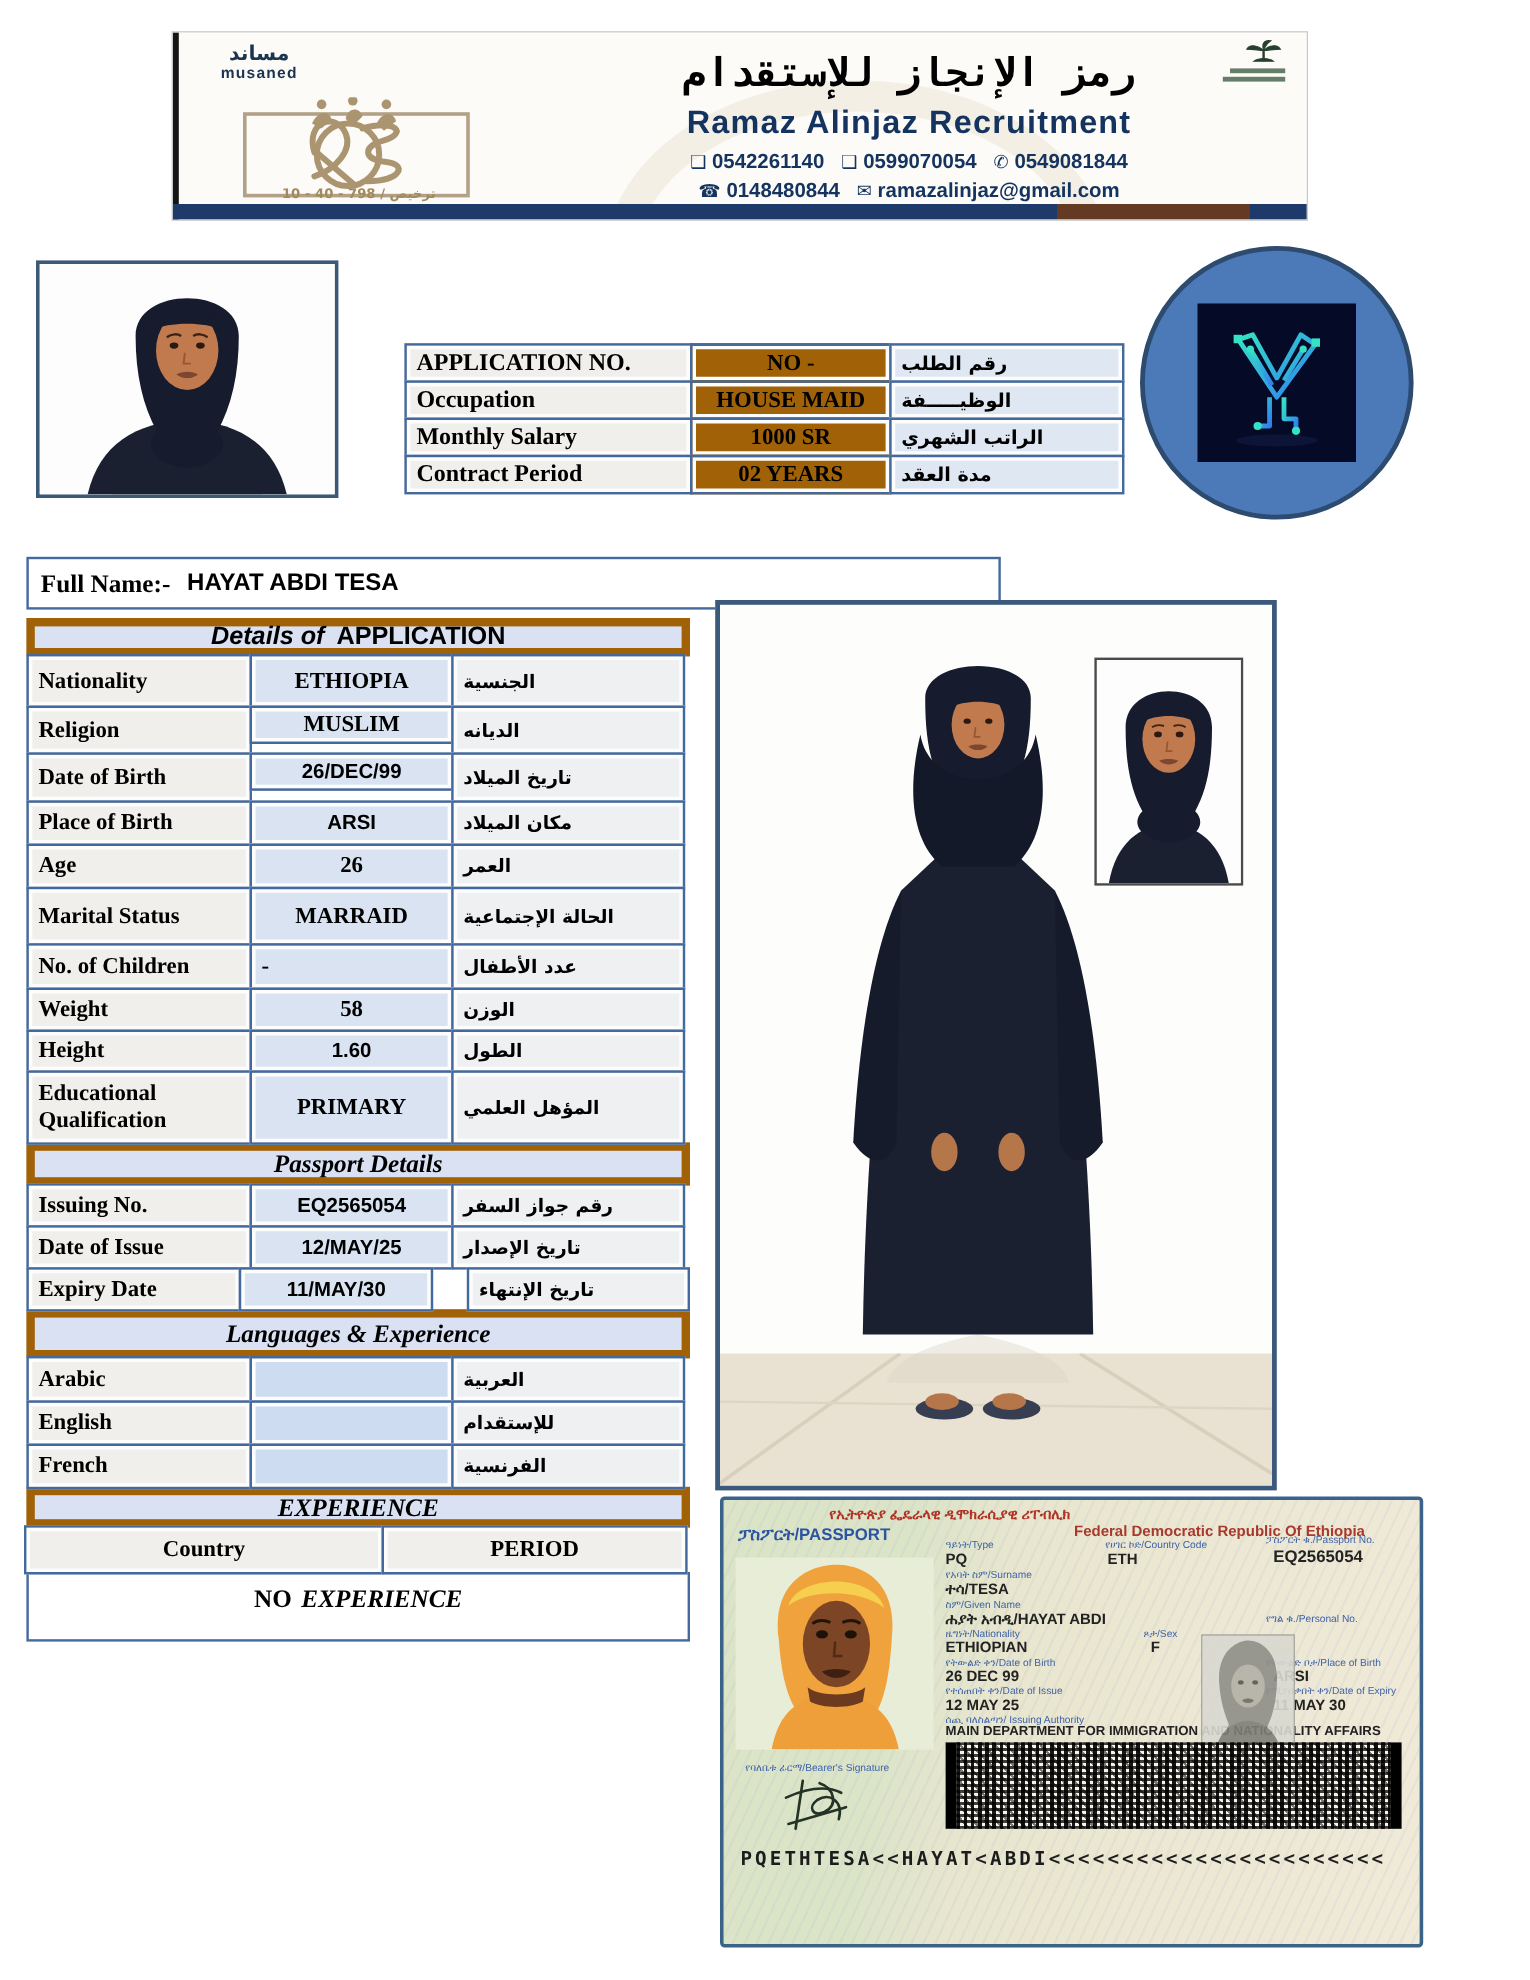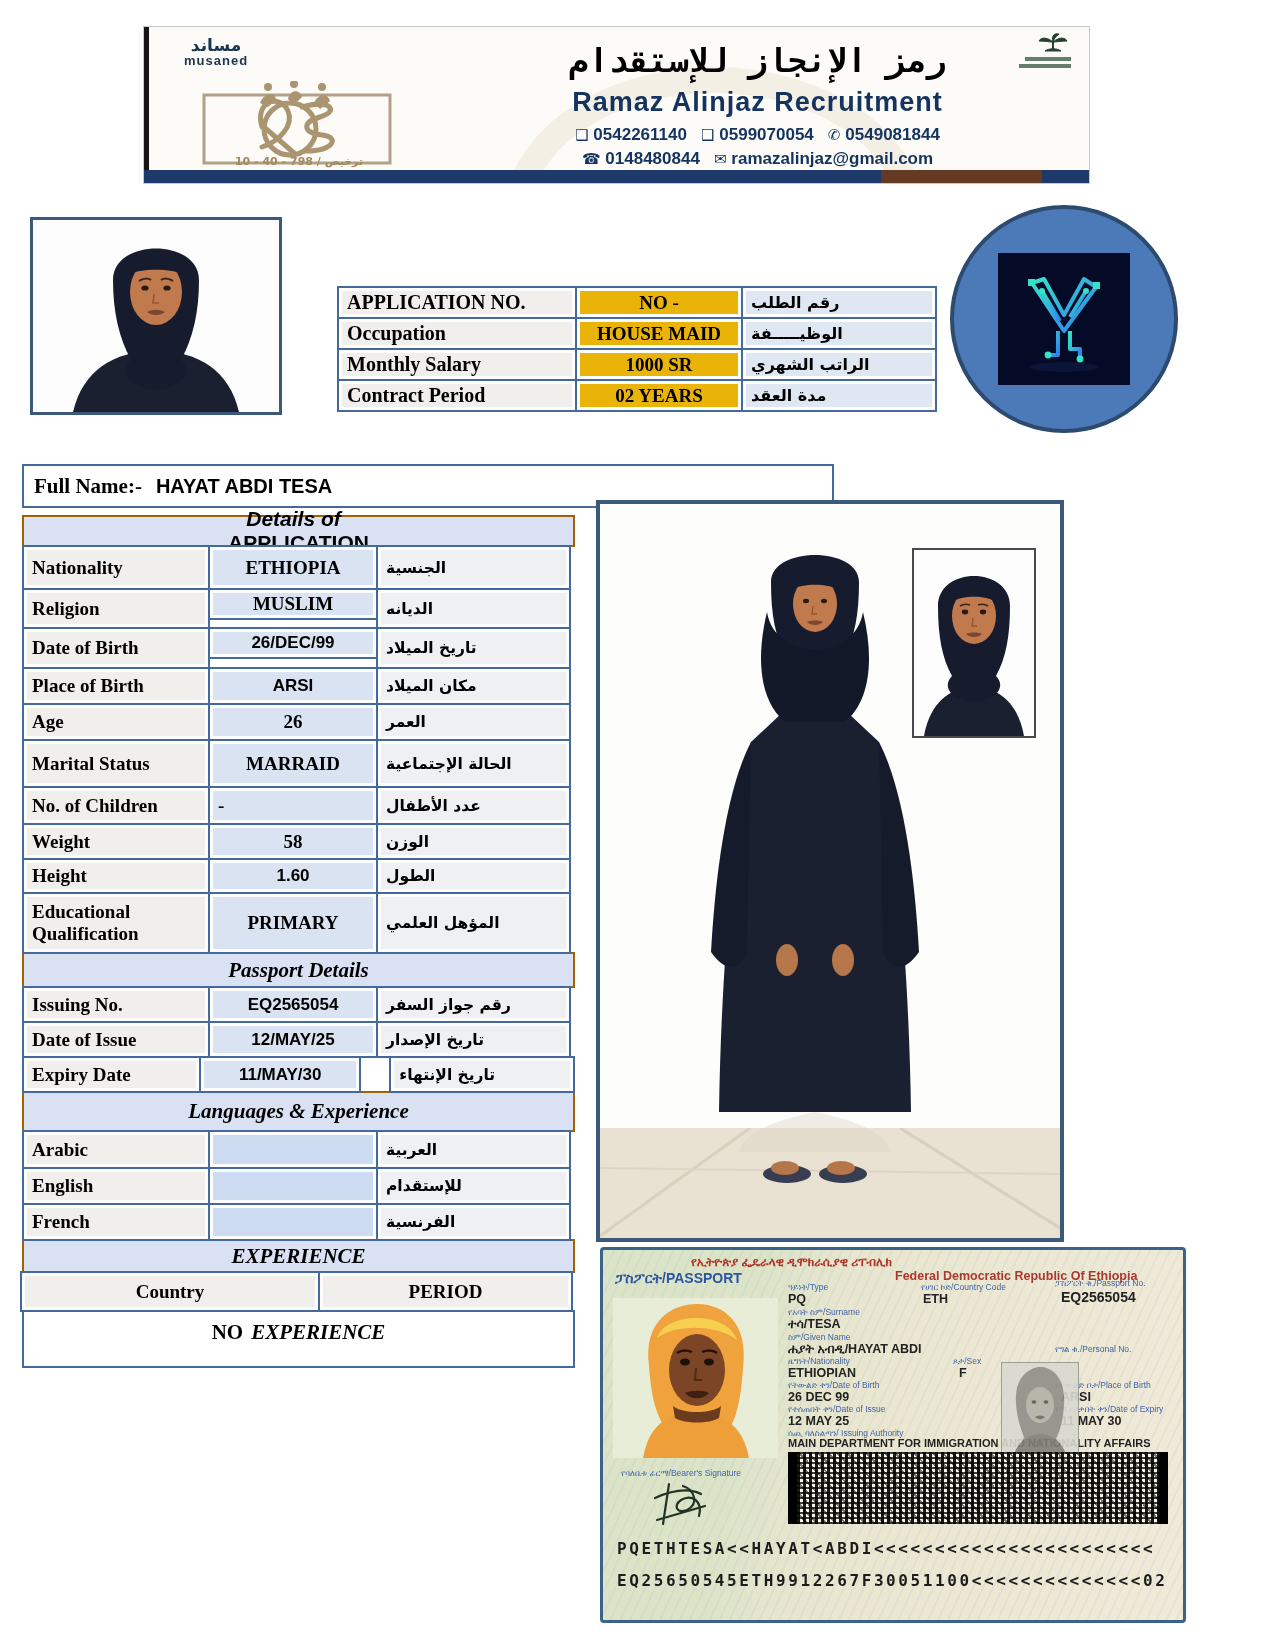--- a/index.html
+++ b/index.html
@@ -34,39 +34,39 @@
   
   .portrait { left:30px; top:217px; width:252px; height:198px; border:3px solid #3c5a78; background:#fdfdfd; overflow:hidden; }
 
   
   .app-table { left:337px; top:288px; width:604px; }
   .t-row { display:flex; margin-top:-2px; }
   .t-cell { border:2px solid #44699d; margin-left:-2px; display:flex; align-items:center;
             background:#f0efec; box-shadow:inset 0 0 0 3px #fdfdfd; padding:0 8px; }
   .t-cell.first { margin-left:0; }
   .app-table .c1 { width:240px; font-weight:bold; font-size:20px; }
-  .app-table .c2 { width:168px; justify-content:center; font-weight:bold; font-size:19px; background:#eab308; }
+  .app-table .c2 { width:168px; justify-content:center; font-weight:bold; font-size:19px; background:#a16207; }
   .app-table .c3 { width:196px; justify-content:flex-end; background:#dfe7f2;
             font-family:"DejaVu Sans", sans-serif; font-weight:bold; font-size:16px; direction:rtl; }
 
   
   .badge { left:950px; top:205px; width:228px; height:228px; border-radius:50%;
            background:#4c7ab8; border:4px solid #2d4a6f; display:flex; align-items:center; justify-content:center; }
   .badge-inner { width:132px; height:132px; background:#050b26; }
 
   
   .namebar { left:22px; top:464px; width:812px; height:44px; border:2px solid #44699d; background:#fff;
              display:flex; align-items:center; padding-left:10px; }
   .namebar .lbl { font-weight:bold; font-size:21px; }
   .namebar .val { font-family:"Liberation Sans", sans-serif; font-weight:bold; font-size:20px; margin-left:14px; }
 
   
   .dtable { left:22px; top:515px; width:553px; }
-  .sec-hdr { border:2px solid #a16207; margin-top:-2px; background:#d9e1f2; display:flex;
-             align-items:center; justify-content:center; font-weight:bold; font-size:21px;flex-direction:column; }
+  .sec-hdr { border:7px solid #a16207; margin-top:-2px; background:#d9e1f2; display:flex;
+             align-items:center; justify-content:center; font-weight:bold; font-size:21px; }
   .hdr-sans { font-family:"Liberation Sans", sans-serif; }
   .hdr-sans .it { font-style:italic; margin-right:10px; }
   .serif-it { font-style:italic; }
   .dtable .c1 { width:188px; font-weight:bold; font-size:19px; line-height:1.15; }
   .dtable .c2 { width:170px; justify-content:center; font-weight:bold; font-size:19px; background:#d9e3f1; }
   .dtable .c2.v-sans { font-family:"Liberation Sans", sans-serif; font-size:17px; }
   .dtable .c2.v-left { justify-content:flex-start; }
   .dtable .c2.cell-lang { background:#cddcf0; }
   .dtable .c3 { width:195px; justify-content:flex-end; background:#eef0f2;
              font-family:"DejaVu Sans", sans-serif; font-weight:bold; font-size:15.5px; direction:rtl; }
@@ -497,14 +497,13 @@
       <g stroke="#233326" stroke-width="2.2" fill="none" stroke-linecap="round">
         <path d="M26 8 L20 48"></path>
         <path d="M12 22 C30 14 46 12 58 18"></path>
         <path d="M40 10 C52 14 56 28 44 34 C34 38 30 30 38 24 C48 18 60 24 56 40"></path>
         <path d="M14 44 L62 30"></path>
       </g>
     </svg>
   </div>
 
   <div class="pp-mrz" style="top:289px;">PQETHTESA&lt;&lt;HAYAT&lt;ABDI&lt;&lt;&lt;&lt;&lt;&lt;&lt;&lt;&lt;&lt;&lt;&lt;&lt;&lt;&lt;&lt;&lt;&lt;&lt;&lt;&lt;&lt;&lt;</div>
-  <div class="pp-mrz" style="top:321px;">EQ25650545ETH9912267F30051100&lt;&lt;&lt;&lt;&lt;&lt;&lt;&lt;&lt;&lt;&lt;&lt;&lt;&lt;02</div>
 </div>
 
 </body></html>

